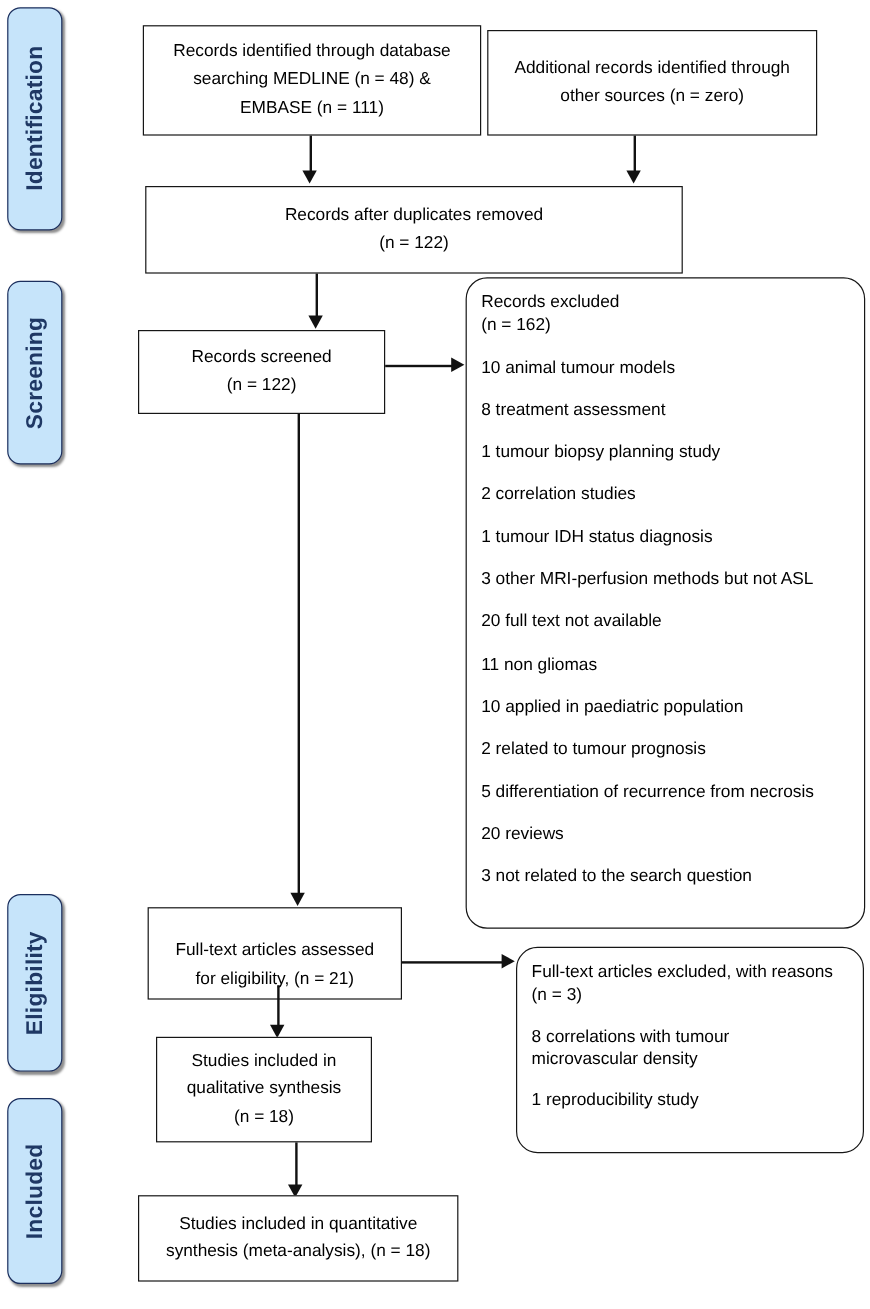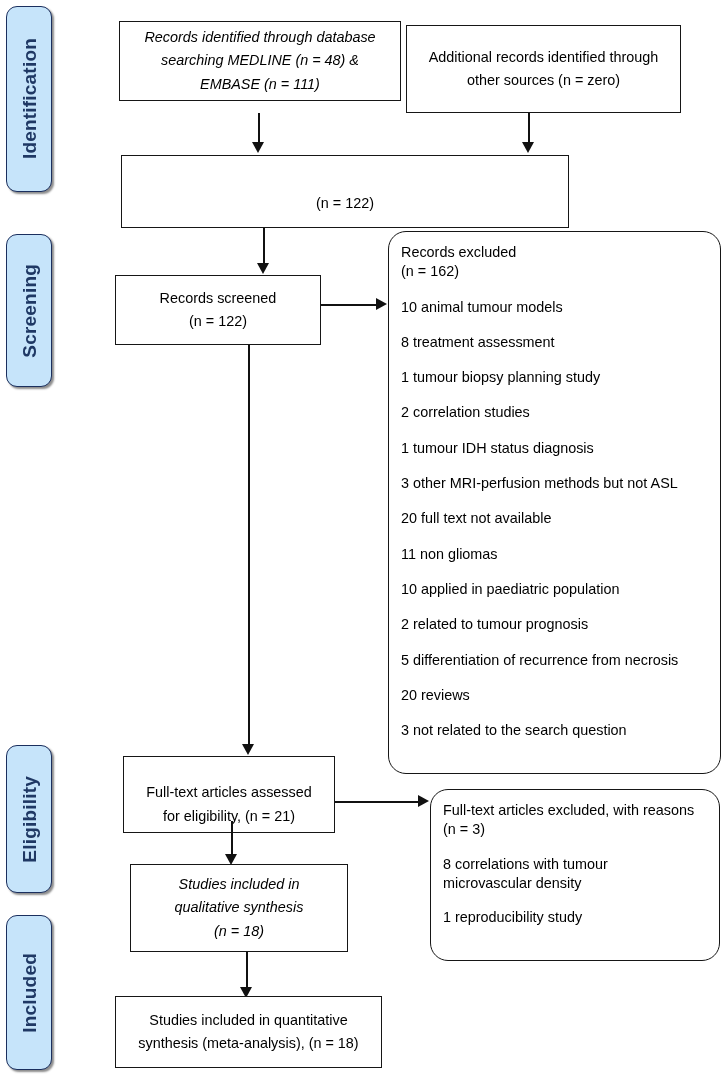--- a/index.html
+++ b/index.html
@@ -126,21 +126,21 @@
   </div>
 
   <div class="stage-tab" style="left:6px; top:745px; width:46px; height:148px;">
     <span class="stage-label">Eligibility</span>
   </div>
 
   <div class="stage-tab" style="left:6px; top:915px; width:46px; height:155px;">
     <span class="stage-label">Included</span>
   </div>
 
-  <div class="flow-box" style="left:119px; top:21px; width:282px; height:80px;font-style:italic;">
+  <div class="flow-box" style="left:119px; top:21px; width:282px; height:92px;">
     <div class="box-text">
       <span>Records identified through database</span><br>
       <span>searching MEDLINE (n = 48) &amp;</span><br>
       <span>EMBASE (n = 111)</span>
     </div>
   </div>
 
   <div class="flow-box" style="left:406px; top:25px; width:275px; height:88px;">
     <div class="box-text">
       <span>Additional records identified through</span><br>
@@ -149,21 +149,21 @@
   </div>
 
   <div class="conn v" style="left:258px; top:113px; height:31px;"></div>
   <div class="arrow-down" style="left:252px; top:142px;"></div>
 
   <div class="conn v" style="left:528px; top:113px; height:31px;"></div>
   <div class="arrow-down" style="left:522px; top:142px;"></div>
 
   <div class="flow-box" style="left:121px; top:155px; width:448px; height:73px;">
     <div class="box-text">
-      <br>
+      <span>Records after duplicates removed</span><br>
       <span>(n = 122)</span>
     </div>
   </div>
 
   <div class="conn v" style="left:263px; top:228px; height:36px;"></div>
   <div class="arrow-down" style="left:257px; top:263px;"></div>
 
   <div class="flow-box" style="left:115px; top:275px; width:206px; height:70px;">
     <div class="box-text">
       <span>Records screened</span><br>
@@ -213,21 +213,21 @@
       <div class="count-line">(n = 3)</div>
       <div class="reason-item">8 correlations with  tumour</div>
       <div>microvascular density</div>
       <div class="reason-item">1 reproducibility study</div>
     </div>
   </div>
 
   <div class="conn v" style="left:231px; top:821px; height:34px;"></div>
   <div class="arrow-down" style="left:225px; top:854px;"></div>
 
-  <div class="flow-box" style="left:130px; top:864px; width:218px; height:88px;font-style:italic;">
+  <div class="flow-box" style="left:130px; top:864px; width:180px; height:88px;">
     <div class="box-text">
       <span>Studies included in</span><br>
       <span>qualitative synthesis</span><br>
       <span>(n = 18)</span>
     </div>
   </div>
 
   <div class="conn v" style="left:246px; top:952px; height:37px;"></div>
   <div class="arrow-down" style="left:240px; top:987px;"></div>
 

